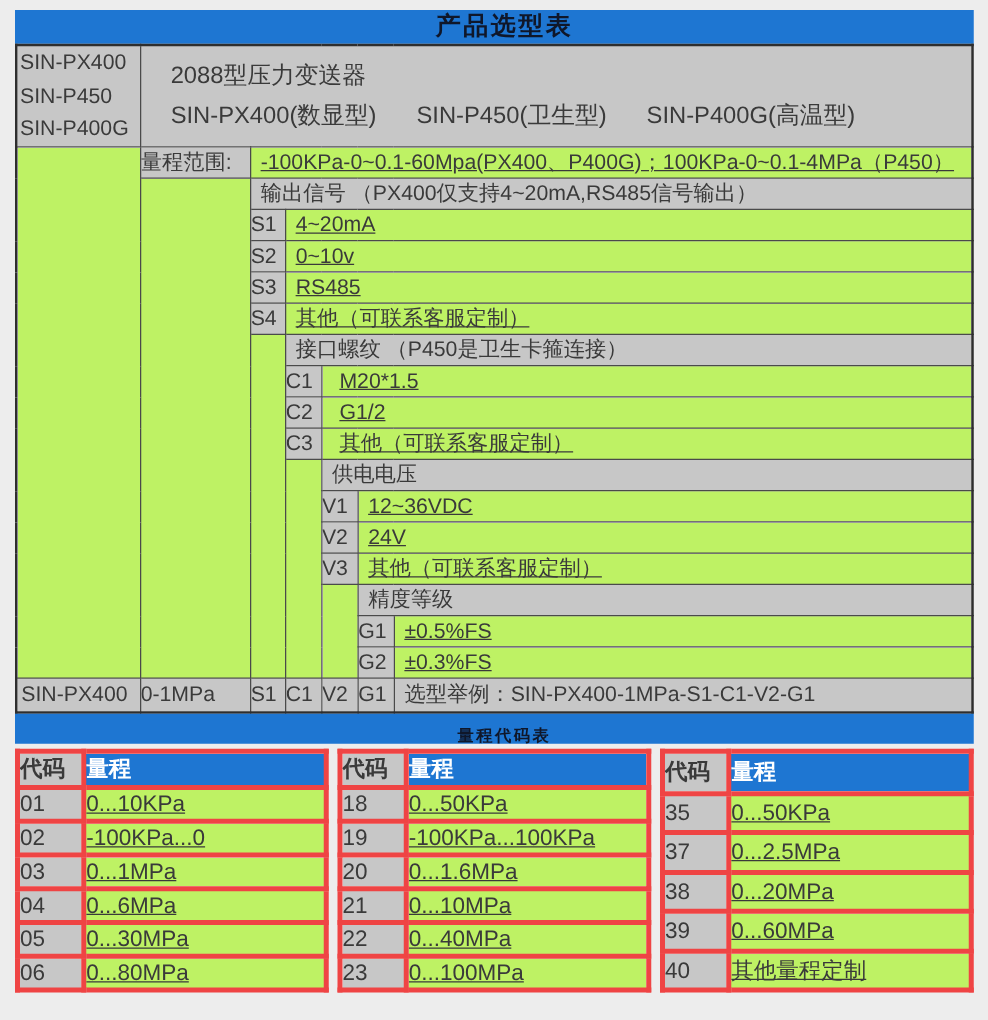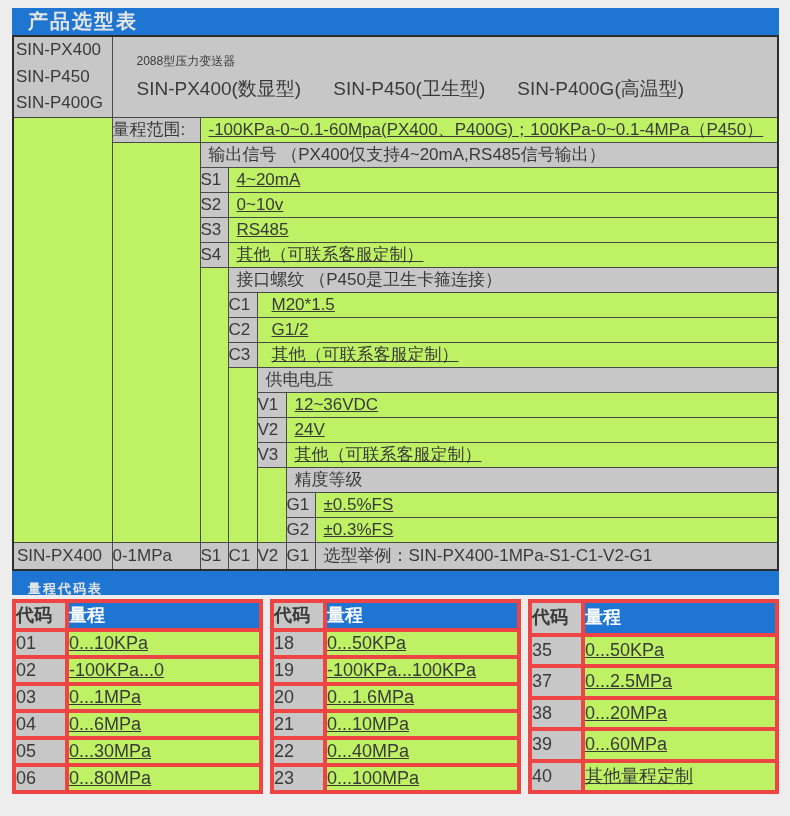--- a/index.html
+++ b/index.html
@@ -6,21 +6,21 @@
   body{
     width:790px;height:816px;
     background:#ededed;
     font-family:"Liberation Sans","DejaVu Sans",sans-serif;
     color:#3a3a3a;
   }
   .page{position:relative;width:790px;height:816px;overflow:hidden;}
   .block{margin-left:12px;margin-right:11px;}
 
   .blue-bar{
-    background:#1e76d2;color:#e5e5e5;font-weight:bold;text-align:left;
+    background:#1e76d2;color:#0f172a;font-weight:bold;text-align:center;
     letter-spacing:2px;
     padding-left:16px;
   }
   .t1bar{margin-top:8px;height:27px;line-height:27px;font-size:20px;}
   .t2bar{height:24px;line-height:35px;font-size:13px;margin-bottom:4px;}
 
   table.sel{
     width:767px;border-collapse:collapse;table-layout:fixed;
     font-size:17px;border:2px solid #2e2e2e;
   }
@@ -30,21 +30,21 @@
   }
   .shade{background:#c7c7c7;}
   .light{background:#bef264;text-decoration:underline;}
   .pad{padding-left:8px !important;}
   .pad2{padding-left:14px !important;}
   .center{text-align:left;}
 
   .r-product td{height:80px;}
   .models div{font-size:17px;line-height:1.55;padding-left:2px;}
   .prod{padding-left:24px !important;}
-  .prod-line1{font-size:12px;margin-bottom:12px;}
+  .prod-line1{font-size:19px;margin-bottom:12px;}
   .prod-line2{display:flex;gap:32px;font-size:19px;}
   .r-example td{height:26px;}
   .r-example .model{padding-left:3px;}
 
   .groups{display:flex;gap:7px;width:767px;}
   table.grp{
     flex:1;border-collapse:collapse;table-layout:fixed;
     border:2px solid #2e2e2e;font-size:18px;
   }
   .grp th,.grp td{

